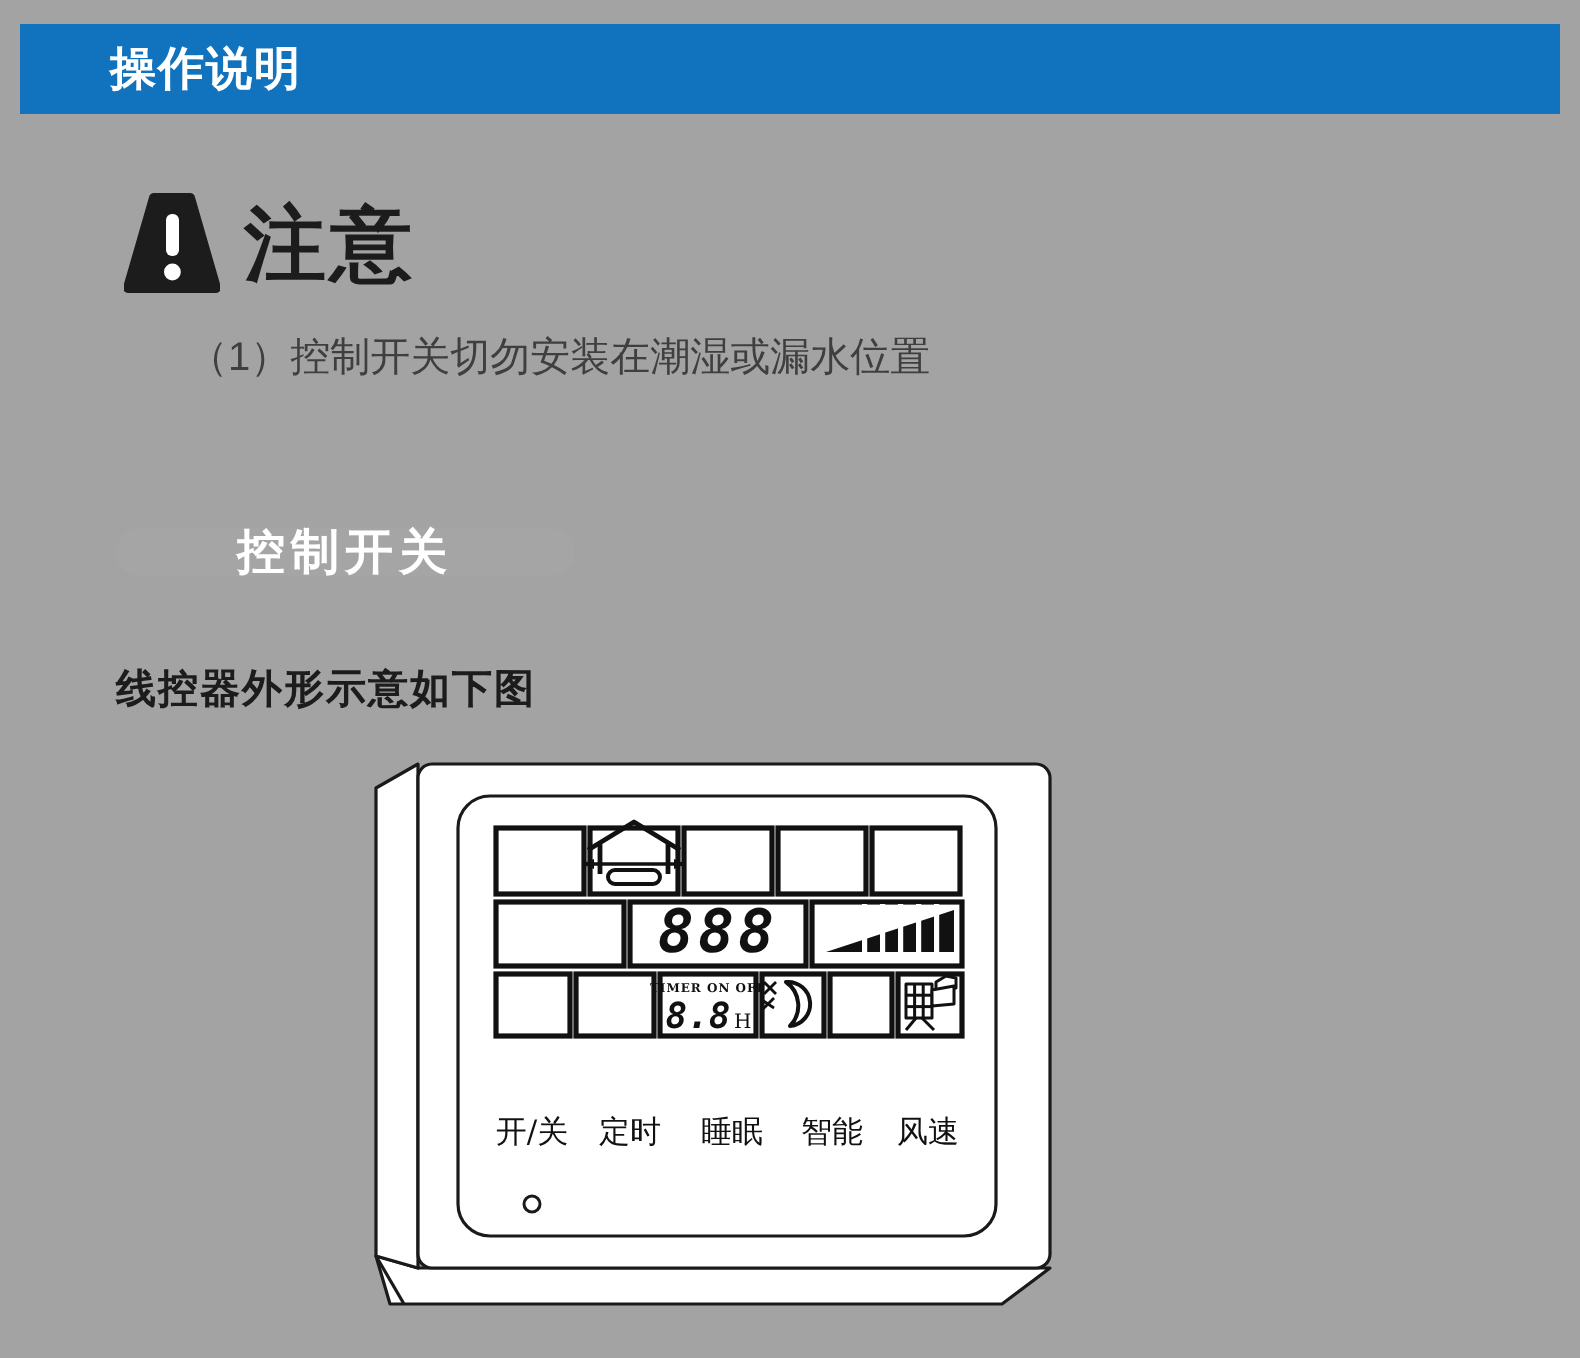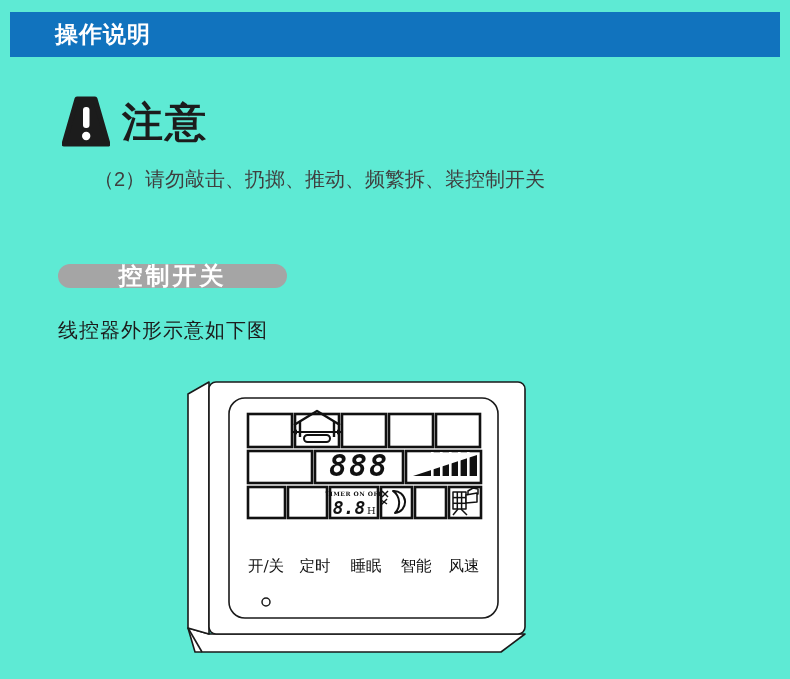--- a/index.html
+++ b/index.html
@@ -1,17 +1,17 @@
 <!DOCTYPE html>
 <html><head>
 <meta charset="utf-8">
 <style>
   html,body{margin:0;padding:0;background:#ffffff;}
   #page{
-    position:relative;width:790px;height:679px;background:#5eead4;overflow:hidden;
+    position:relative;width:790px;height:679px;background:#a3a3a3;overflow:hidden;
     font-family:"Liberation Sans", sans-serif;
   }
   .abs{position:absolute;}
   
   #header-bar{
     left:10px;top:12px;width:770px;height:45px;background:#1173BE;
     display:flex;align-items:center;
   }
   #header-bar .title{
     color:#ffffff;font-size:23px;font-weight:bold;padding-left:45px;letter-spacing:1px;
@@ -21,21 +21,21 @@
   #notice-title{font-size:41px;font-weight:bold;color:#1c1c1c;letter-spacing:2px;line-height:52px;}
   
   #notice-items{left:94px;top:164px;width:600px;color:#3f3f3f;font-size:20px;line-height:31px;}
   
   #section-pill{
     left:58px;top:264px;width:229px;height:24px;border-radius:21px;background:#A5A5A5;
     display:flex;align-items:center;justify-content:center;
   }
   #section-pill .pill-label{color:#ffffff;font-size:24px;font-weight:bold;letter-spacing:3px;}
   
-  #device-caption{left:58px;top:317px;font-size:20px;font-weight:normal;color:#1c1c1c;letter-spacing:1px;}
+  #device-caption{left:58px;top:331px;font-size:20px;font-weight:bold;color:#1c1c1c;letter-spacing:1px;}
   
   #device{left:185px;top:375px;width:355px;height:300px;}
   svg text{user-select:none;}
 </style>
 </head>
 <body>
 
 <div id="page">
 
   <div id="header-bar" class="abs">
@@ -45,21 +45,21 @@
   <div id="notice-head" class="abs">
     <svg width="48" height="52" viewBox="0 0 48 52">
       <polygon points="15,3 33,3 46,48 2,48" fill="#1c1c1c" stroke="#1c1c1c" stroke-width="5" stroke-linejoin="round"></polygon>
       <rect x="21" y="11" width="6.5" height="21" rx="3" fill="#ffffff"></rect>
       <circle cx="24.2" cy="40" r="4.2" fill="#ffffff"></circle>
     </svg>
     <div id="notice-title">注意</div>
   </div>
 
   <div id="notice-items" class="abs">
-    <div>（2）请勿敲击、扔掷、推动、频繁拆、装控制开关</div>
+    <div>（1）控制开关切勿安装在潮湿或漏水位置</div>
   </div>
 
   <div id="section-pill" class="abs">
     <span class="pill-label">控制开关</span>
   </div>
 
   <div id="device-caption" class="abs">线控器外形示意如下图</div>
 
   <svg id="device" class="abs" viewBox="0 0 355 300">
 

